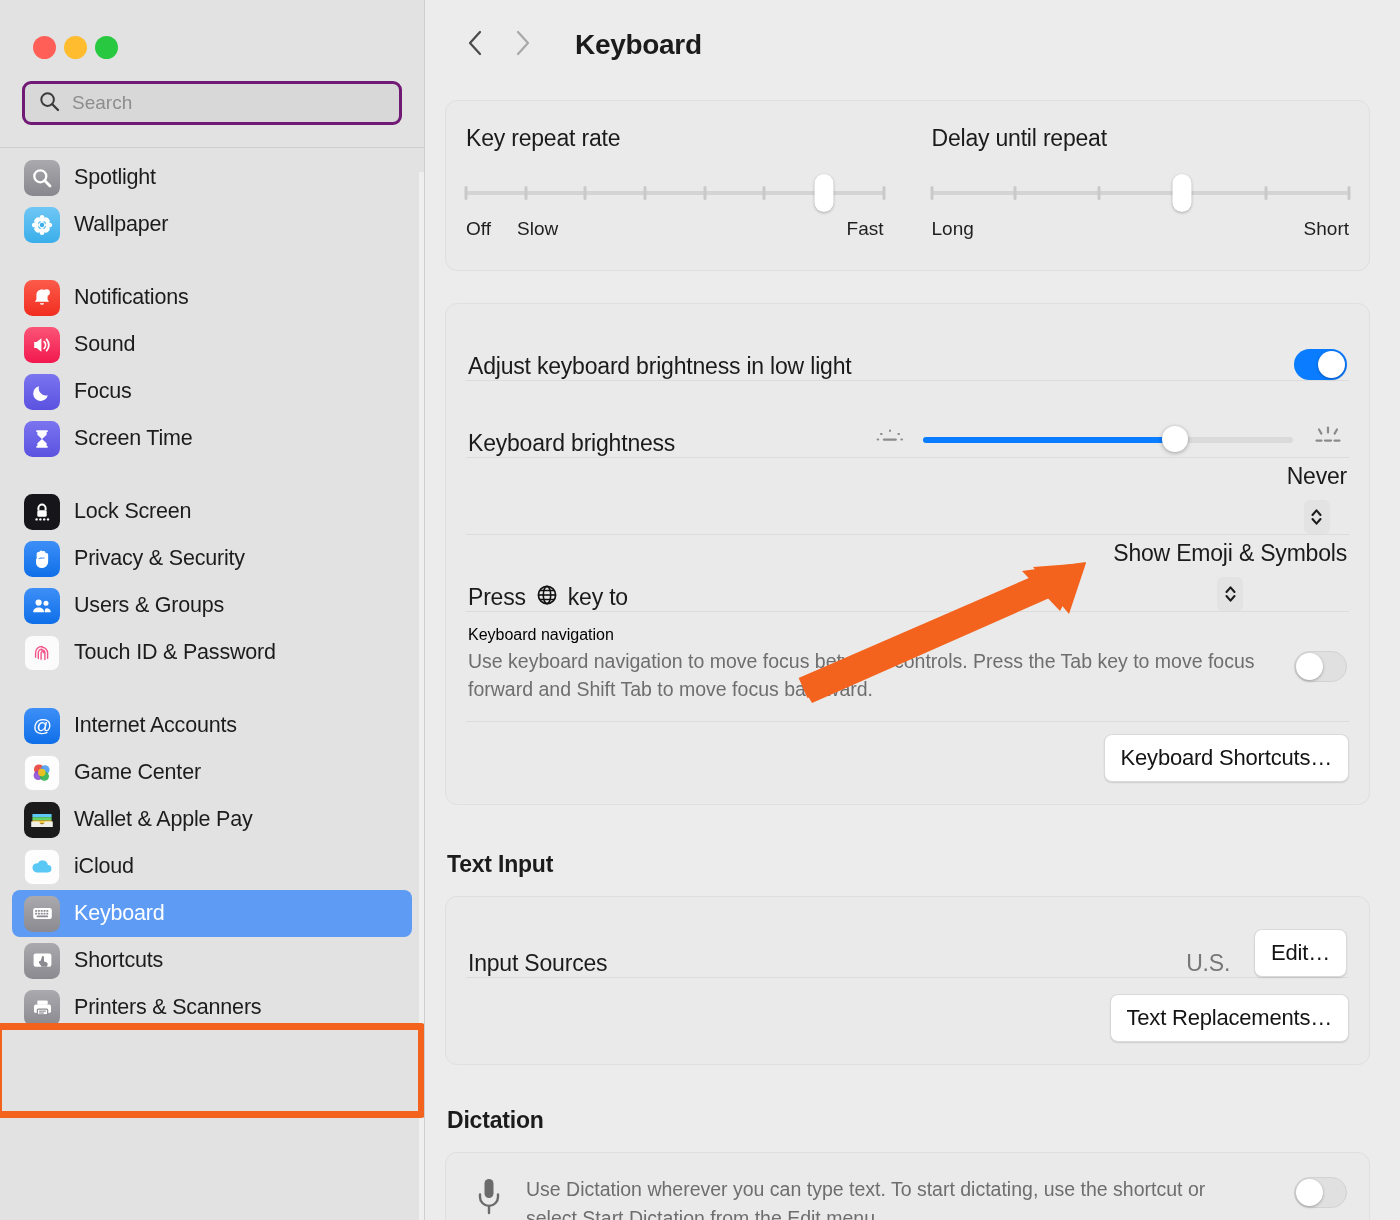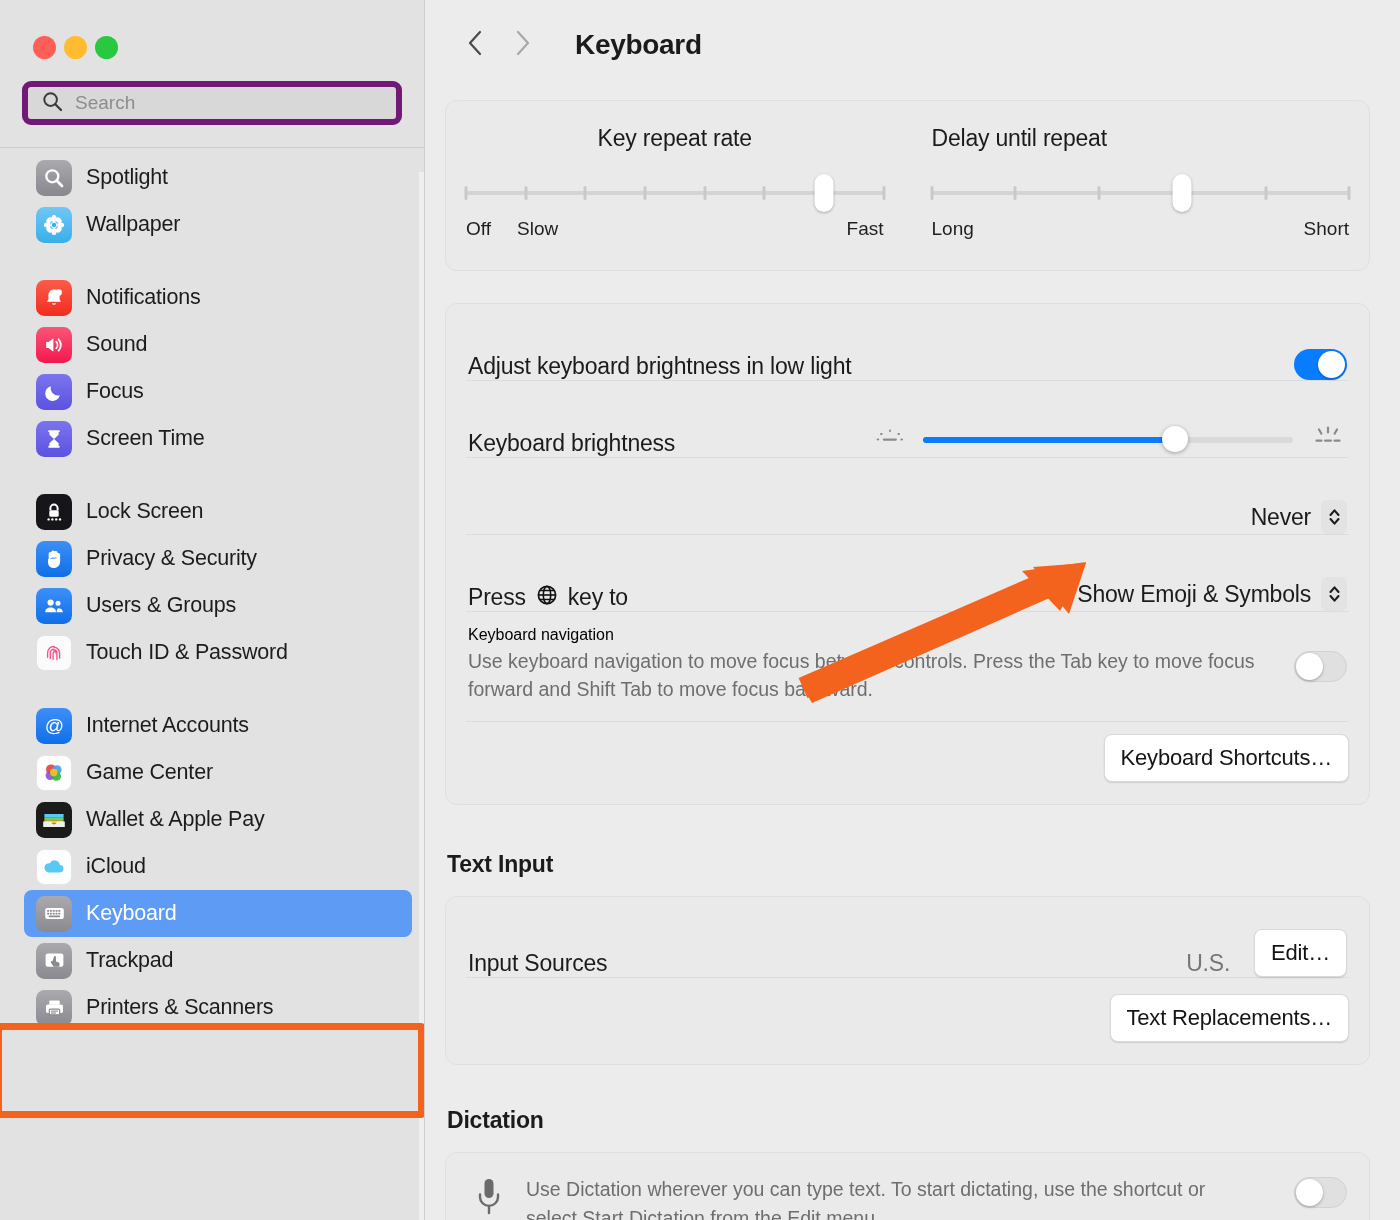--- a/index.html
+++ b/index.html
@@ -27,42 +27,41 @@
   .tl { width: 23px; height: 23px; border-radius: 50%; }
   .tl-close { background: #ff5f57; }
   .tl-min   { background: #febc2e; }
   .tl-max   { background: #28c840; }
 
   #search-wrap { padding: 22px 22px 0 22px; }
   #search-box {
     display: flex; align-items: center; gap: 12px;
     height: 44px;
     background: #d8d8d8;
-    border: 6px solid #701a75;
+    border: 3px solid #701a75;
     border-radius: 9px;
     padding: 0 14px;
   }
   #search-box .mag { flex: 0 0 auto; display:block; }
   #search-input {
     border: none; outline: none; background: transparent;
     font-family: "Liberation Sans", sans-serif;
     font-size: 19px; color: #222; width: 100%;
   }
   #search-input::placeholder { color: #8d8d8d; }
 
   #sidebar-divider {
     height: 1px; background: #cdcdcd;
     margin-top: 22px;
   }
 
   #nav-scroll {
     position: relative;
     height: 990px;
     padding-top: 6px;
-    padding-left: 12px;
   }
   .nav-group { padding: 0 12px; }
   .nav-gap { height: 26px; }
 
   .nav-item {
     display: flex; align-items: center;
     gap: 14px;
     height: 47px;
     padding: 0 12px;
     border-radius: 8px;
@@ -132,21 +131,21 @@
   .card {
     background: #eaeaea;
     border: 1px solid #dfdfdf;
     border-radius: 12px;
     margin: 0 30px 0 20px;
   }
 
   
   #slider-card { margin-top: 10px; padding: 24px 20px 26px 20px; display: flex; }
   .slider-col { flex: 1 1 0; padding: 0 0 0 0; }
-  .slider-col:first-child { padding-right: 38px; text-align: center; }
+  .slider-col:first-child { padding-right: 38px; }
   .slider-col:last-child { padding-left: 10px; }
   .slider-title {
     font-size: 23px; color: #1b1b1b;
     letter-spacing: -0.2px;
     margin-bottom: 30px;
   }
   .tick-slider { position: relative; height: 22px; }
   .tick-rail {
     position: absolute; left: 0; right: 0; top: 9px;
     height: 4px; background: #d4d4d4; border-radius: 2px;
@@ -222,20 +221,21 @@
     width: 26px; height: 26px; border-radius: 50%;
     background: #fff;
     box-shadow: 0 1px 4px rgba(0,0,0,.33);
     transform: translateX(-13px);
   }
 
   
   .popup {
     display: flex; align-items: center; gap: 10px;
     cursor: default;
+    flex-direction: column;
   }
   .popup .pval {
     font-size: 23px; color: #1b1b1b; letter-spacing: -0.2px;
     white-space: nowrap;
   }
   .stepper {
     width: 26px; height: 34px;
     background: #e3e3e3;
     border-radius: 6px;
     display: flex; align-items: center; justify-content: center;
@@ -506,21 +506,21 @@
           <span class="label">Keyboard</span>
         </div>
 
         <div class="nav-item">
           <span class="app-icon" style="background:linear-gradient(180deg,#a9a9ae,#8a8a90)">
             <svg width="25" height="25" viewBox="0 0 25 25">
               <rect x="3.6" y="5.4" width="17.8" height="13.4" rx="2.2" fill="#fff"></rect>
               <path d="M11.8 9.2a1.1 1.1 0 0 1 2.2 0v4.3l1.9.6c1.3.4 2 1.2 1.7 2.5l-.5 2.2h-5.4l-2.6-3.8c-.5-.8-.2-1.6.6-1.9l1-.3z" fill="#8a8a90"></path>
             </svg>
           </span>
-          <span class="label">Trackpad</span>
+          <span class="label">Shortcuts</span>
         </div>
 
         <div class="nav-item">
           <span class="app-icon" style="background:linear-gradient(180deg,#a9a9ae,#8a8a90)">
             <svg width="25" height="25" viewBox="0 0 25 25">
               <rect x="4" y="9.6" width="17" height="8.4" rx="1.8" fill="#fff"></rect>
               <rect x="7.3" y="5.4" width="10.4" height="4.4" rx="1" fill="#fff"></rect>
               <rect x="7.3" y="14.2" width="10.4" height="5.6" rx="1" fill="#fff" stroke="#8a8a90" stroke-width="1.2"></rect>
               <g fill="#8a8a90">
                   <rect x="9.1" y="15.6" width="6.8" height="1.1"></rect>

